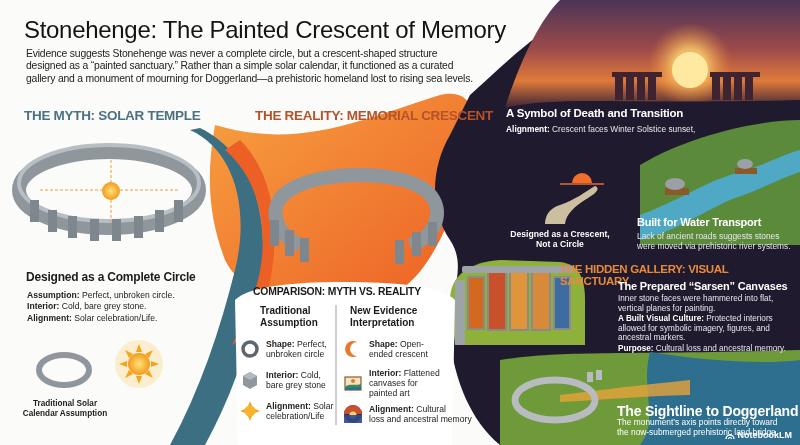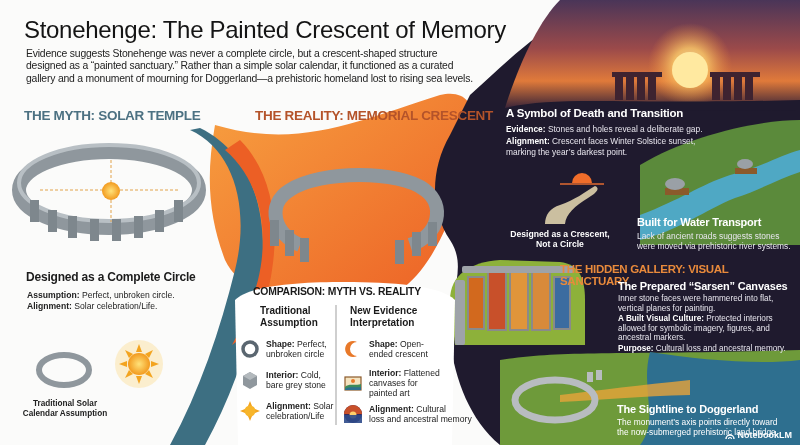--- a/index.html
+++ b/index.html
@@ -174,20 +174,21 @@
 
 <div class="layer title">Stonehenge: The Painted Crescent of Memory</div>
 <div class="layer intro">Evidence suggests Stonehenge was never a complete circle, but a crescent-shaped structure designed as a “painted sanctuary.” Rather than a simple solar calendar, it functioned as a curated gallery and a monument of mourning for Doggerland—a prehistoric homeland lost to rising sea levels.</div>
 
 <div class="layer h-myth">THE MYTH: SOLAR TEMPLE</div>
 <div class="layer h-reality">THE REALITY: MEMORIAL CRESCENT</div>
 
 <div class="layer circle-heading">Designed as a Complete Circle</div>
 <div class="layer circle-lines">
   <div><b>Assumption:</b><span> Perfect, unbroken circle.</span></div>
+  <div><b>Interior:</b><span> Cold, bare grey stone.</span></div>
   <div><b>Alignment:</b><span> Solar celebration/Life.</span></div>
 </div>
 <div class="layer trad-label">
   <div>Traditional Solar</div>
   <div>Calendar Assumption</div>
 </div>
 
 <div class="layer cmp-title">COMPARISON: MYTH VS. REALITY</div>
 <div class="layer cmp-col-h" style="left:260px; top:305px; width:70px;">
   <div>Traditional</div>
@@ -245,23 +246,21 @@
       <circle cx="10" cy="10" r="9" fill="#3a2a5a"></circle>
       <path d="M1,10 A9,9 0 0,1 19,10 Z" fill="#c8502a"></path>
       <circle cx="10" cy="11" r="3.5" fill="#ffcf6a"></circle>
       <rect x="1" y="11" width="18" height="8" fill="#2d4a8a" opacity="0.9"></rect>
     </svg>
   <div class="txt"><b>Alignment:</b><span> Cultural</span><br><span>loss and ancestral memory</span></div>
 </div>
 
 <div class="layer dark-h" style="left:506px; top:107px; font-size:11.5px;">A Symbol of Death and Transition</div>
 <div class="layer dark-p" style="left:506px; top:124px; width:240px;">
-  <div style="margin-bottom:2px;"><b>Evidence:</b><span> Stones and holes reveal a deliberate gap.</span></div>
   <div><b>Alignment:</b><span> Crescent faces Winter Solstice sunset,</span></div>
-  <div>marking the year’s darkest point.</div>
 </div>
 <div class="layer dark-p" style="left:505px; top:229px; width:110px; text-align:center; color:#fff; font-weight:700; font-size:8.6px;">
   <div>Designed as a Crescent,</div>
   <div>Not a Circle</div>
 </div>
 
 <div class="layer dark-h" style="left:637px; top:216px;">Built for Water Transport</div>
 <div class="layer dark-p" style="left:637px; top:231px;">
   <div>Lack of ancient roads suggests stones</div>
   <div>were moved via prehistoric river systems.</div>
@@ -271,21 +270,21 @@
 <div class="layer dark-h" style="left:618px; top:280px;">The Prepared “Sarsen” Canvases</div>
 <div class="layer dark-p" style="left:618px; top:294px; font-size:8.2px; line-height:9.6px;">
   <div>Inner stone faces were hammered into flat,</div>
   <div>vertical planes for painting.</div>
   <div style="margin-top:1px;"><b>A Built Visual Culture:</b><span> Protected interiors</span></div>
   <div>allowed for symbolic imagery, figures, and</div>
   <div>ancestral markers.</div>
   <div style="margin-top:1px;"><b>Purpose:</b><span> Cultural loss and ancestral memory.</span></div>
 </div>
 
-<div class="layer dark-h" style="left:617px; top:403px; font-size:11px;">The Sightline to Doggerland</div>
+<div class="layer dark-h" style="left:617px; top:403px; font-size:14px;">The Sightline to Doggerland</div>
 <div class="layer dark-p" style="left:617px; top:417px; color:#fff;">
   <div>The monument’s axis points directly toward</div>
   <div>the now-submerged prehistoric land bridge.</div>
 </div>
 
 <div class="layer wm">
   <svg width="10" height="8" viewBox="0 0 10 8">
       <path d="M1,8 A4,4 0 0,1 9,8" fill="none" stroke="#fff" stroke-width="1.4"></path>
       <path d="M3.5,8 A1.5,1.5 0 0,1 6.5,8" fill="none" stroke="#fff" stroke-width="1.2"></path>
     </svg>

